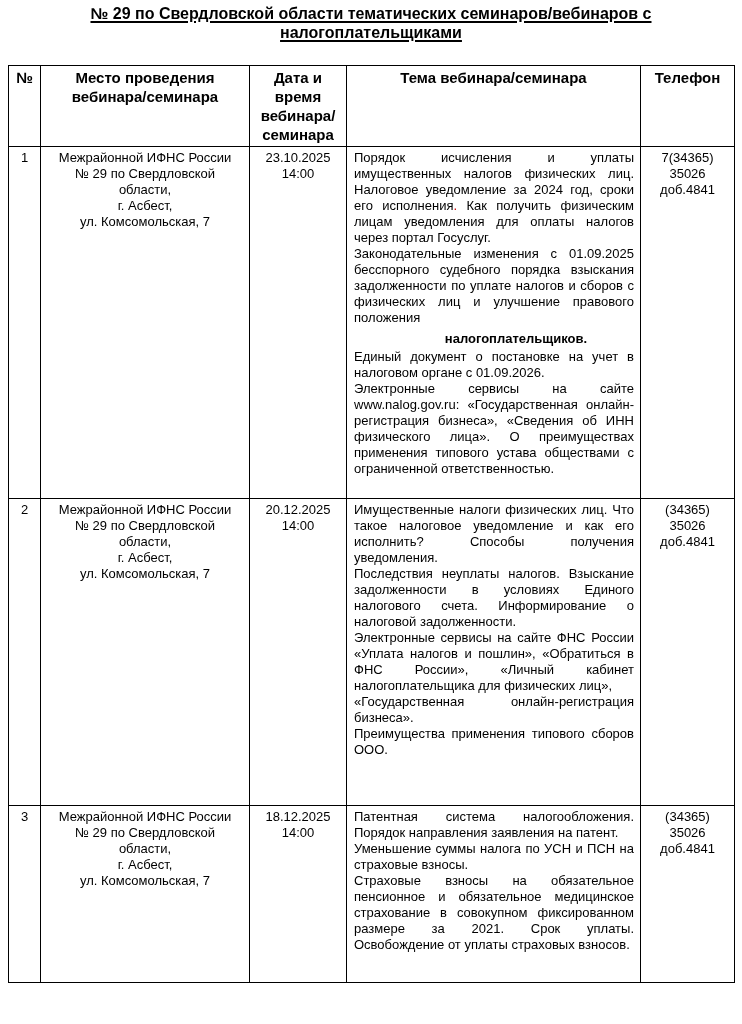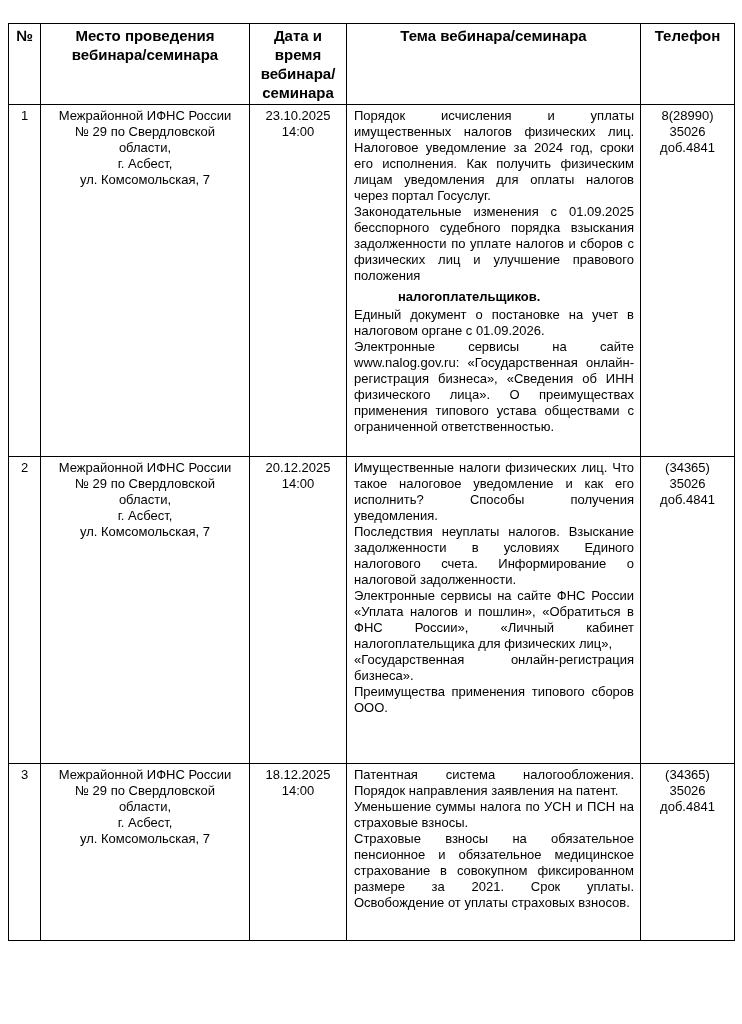--- a/index.html
+++ b/index.html
@@ -63,32 +63,34 @@
   }
   td.topic p {
     margin: 0;
     text-align: justify;
   }
   td.topic p.spread {
     text-align-last: justify;
   }
   td.topic p.bold-line {
     font-weight: bold;
-    text-align: left;
+    text-align: center;
     margin: 5px 0 2px 0;
     padding-left: 44px;
   }
   .red { color: #cc0000; }
 </style>
 </head>
 <body>
 
 <div class="page">
 
   <div class="doc-title">
+    <div><span class="u">№ 29 по Свердловской области тематических семинаров/вебинаров с</span></div>
+    <div><span class="u">налогоплательщиками</span></div>
   </div>
 
   <table class="schedule">
     <colgroup>
       <col style="width:32px">
       <col style="width:209px">
       <col style="width:97px">
       <col style="width:294px">
       <col style="width:94px">
     </colgroup>
@@ -117,21 +119,21 @@
           <div>14:00</div>
         </td>
         <td class="topic">
           <p><span>Порядок исчисления и уплаты имущественных налогов физических лиц. Налоговое уведомление за 2024 год, сроки его исполнения</span><span class="red">.</span><span> Как получить физическим лицам уведомления для оплаты налогов через портал Госуслуг.</span></p>
           <p class="spread">Законодательные изменения с 01.09.2025 бесспорного судебного порядка взыскания задолженности по уплате налогов и сборов с физических лиц и улучшение правового положения</p>
           <p class="bold-line">налогоплательщиков.</p>
           <p>Единый документ о постановке на учет в налоговом органе с 01.09.2026.</p>
           <p>Электронные сервисы на сайте www.nalog.gov.ru: «Государственная онлайн-регистрация бизнеса», «Сведения об ИНН физического лица». О преимуществах применения типового устава обществами с ограниченной ответственностью.</p>
         </td>
         <td class="phone">
-          <div>8(28990)</div>
+          <div>7(34365)</div>
           <div>35026</div>
           <div>доб.4841</div>
         </td>
       </tr>
 
       <tr class="r2">
         <td class="num">2</td>
         <td class="venue">
           <div>Межрайонной ИФНС России</div>
           <div>№ 29 по Свердловской</div>

